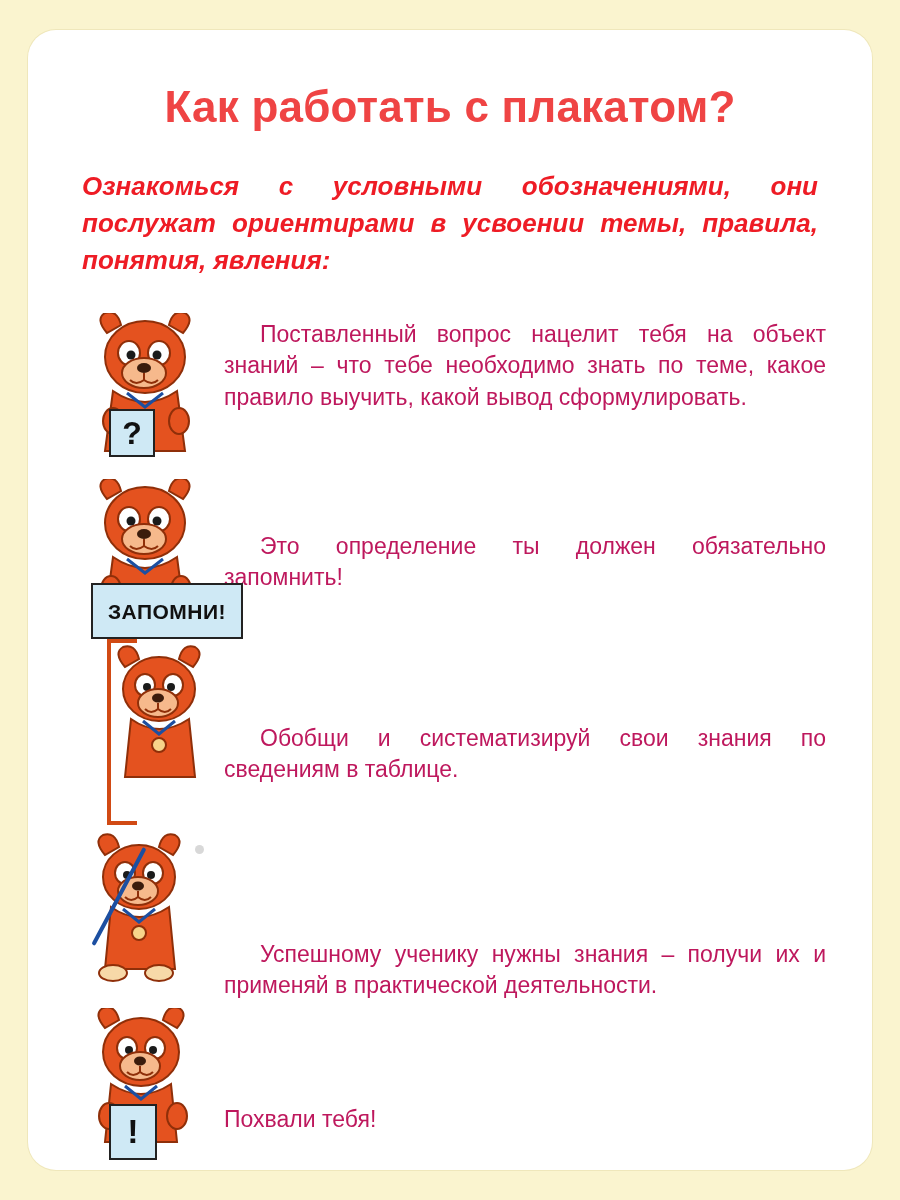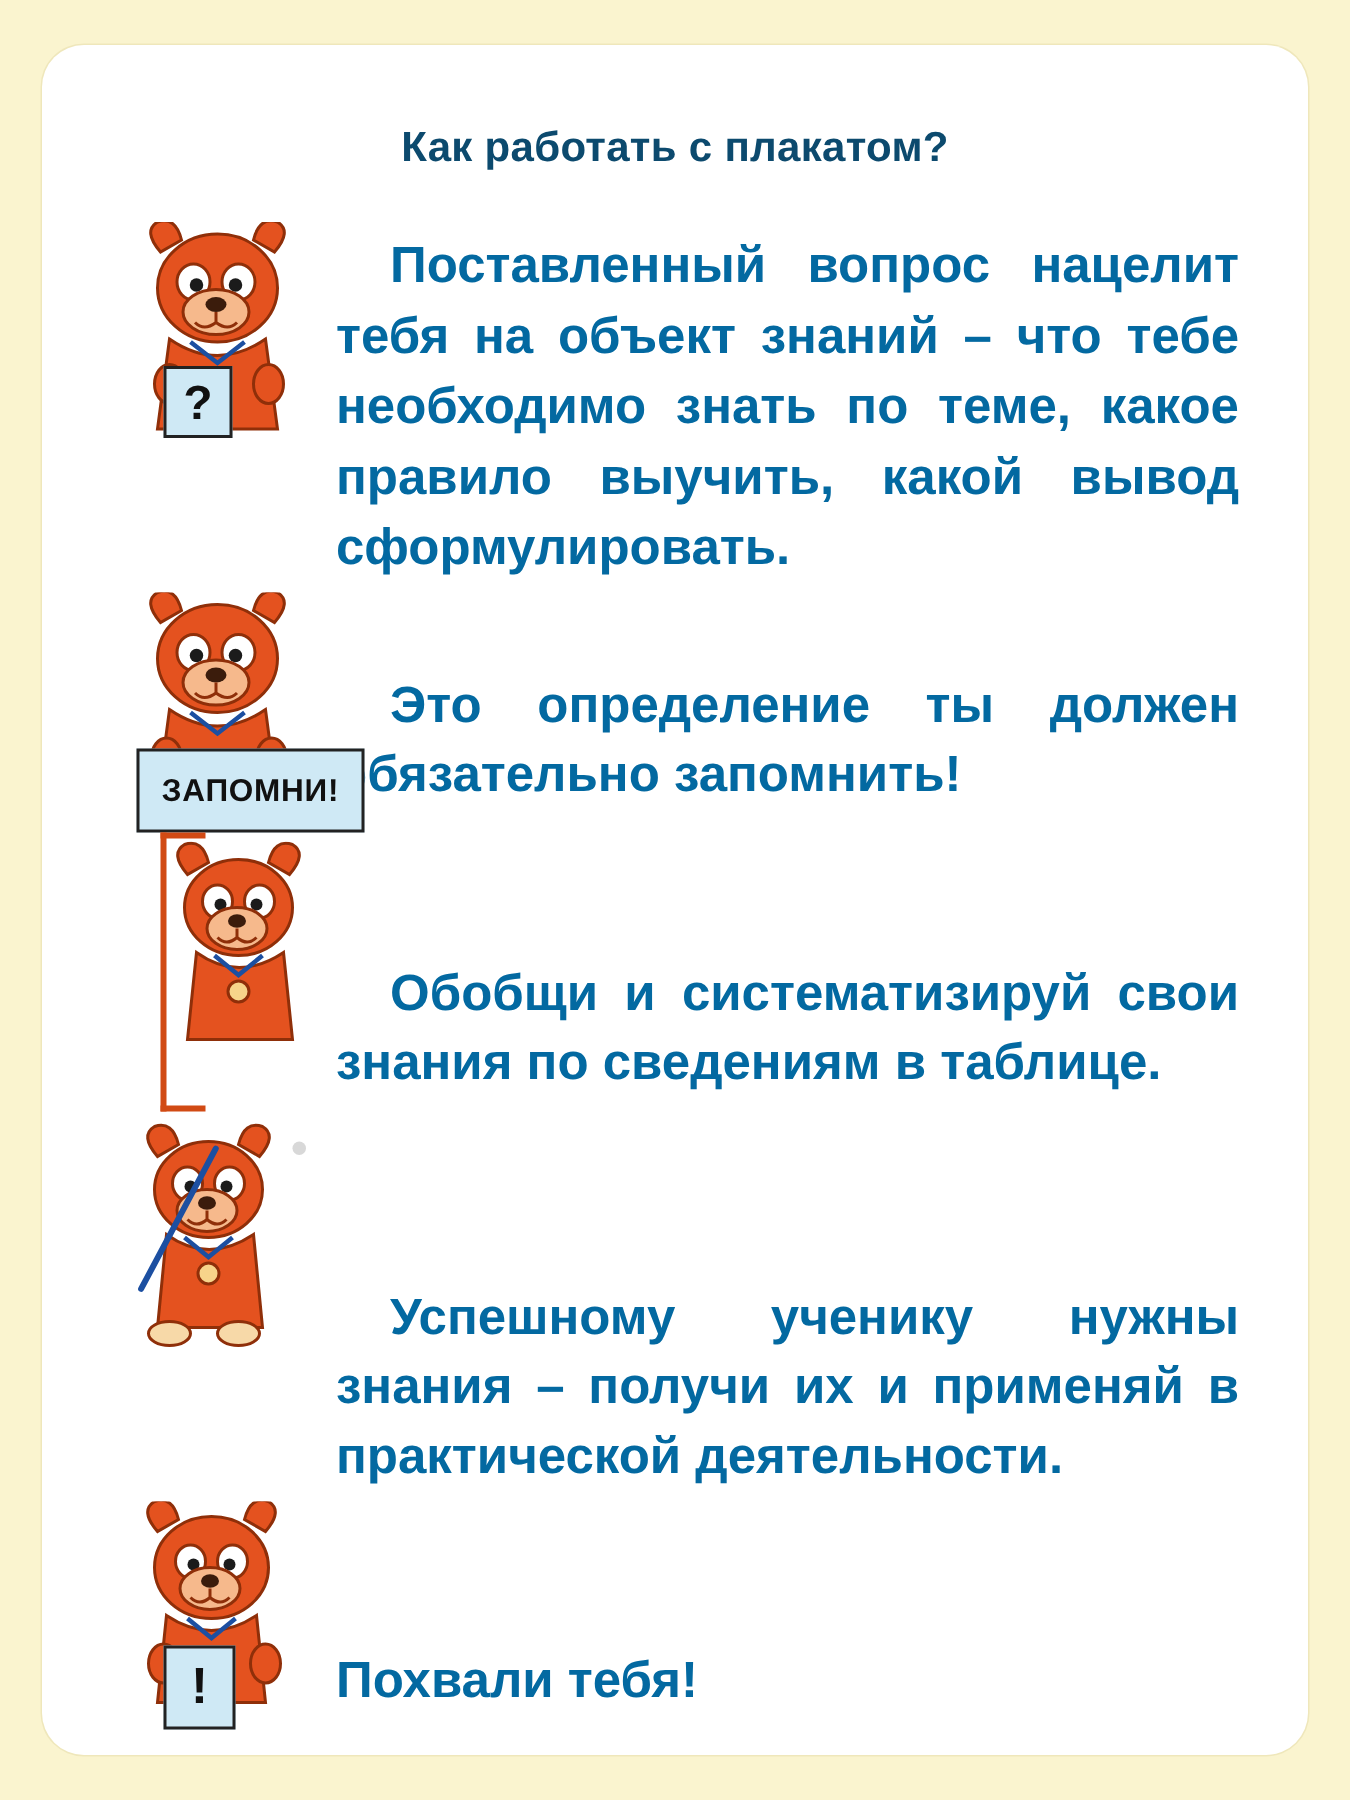--- a/index.html
+++ b/index.html
@@ -20,23 +20,23 @@
     width: 844px;
     height: 1140px;
     background: #ffffff;
     border-radius: 28px;
     box-shadow: 0 0 0 1px #efe7bb;
     overflow: hidden;
   }
   .title {
     margin: 52px 0 0 0;
     text-align: center;
-    font-size: 28px;
+    font-size: 44px;
     font-weight: bold;
-    color: #0c4a6e;
+    color: #ef4444;
     letter-spacing: 0.2px;
   }
   .intro {
     margin: 36px 54px 0 54px;
     color: #ee1c25;
     font-style: italic;
     font-weight: bold;
     font-size: 26px;
     line-height: 1.42;
     text-align: justify;
@@ -52,26 +52,25 @@
   }
   .icon-cell {
     width: 150px;
     flex: 0 0 150px;
     display: flex;
     justify-content: center;
     align-items: flex-start;
   }
   .text-cell {
     flex: 1 1 auto;
-    font-size: 34px;
+    font-size: 23px;
     line-height: 1.38;
-    color: #0369a1;
+    color: #be185d;
     text-align: justify;
     padding-top: 6px;
-    font-weight: bold;
   }
   .text-cell .indent {
     display: block;
     text-indent: 36px;
   }
   .text-cell.mid-pad { padding-top: 52px; }
   .text-cell.pad-lg { padding-top: 78px; }
   .text-cell.pad-xl { padding-top: 108px; }
   .text-cell.pad-xxl { padding-top: 96px; }
 
@@ -152,20 +151,21 @@
     border-radius: 50%;
   }
 </style>
 </head>
 <body>
 
 <div class="page">
 
   <h1 class="title">Как работать с плакатом?</h1>
 
+  <p class="intro">Ознакомься с условными обозначениями, они послужат ориентирами в усвоении темы, правила, понятия, явления:</p>
 
   <div class="rows">
 
     <div class="row">
       <div class="icon-cell">
         <div class="dog">
           <svg width="132" height="160" viewBox="0 0 132 160">
             <ellipse cx="62" cy="44" rx="40" ry="36" fill="#e4521f" stroke="#8f2f09" stroke-width="2"></ellipse>
             <path d="M24 20 q-12 -14 -2 -20 q12 -4 16 12 z" fill="#e4521f" stroke="#8f2f09" stroke-width="2"></path>
             <path d="M100 20 q12 -14 2 -20 q-12 -4 -16 12 z" fill="#e4521f" stroke="#8f2f09" stroke-width="2"></path>

